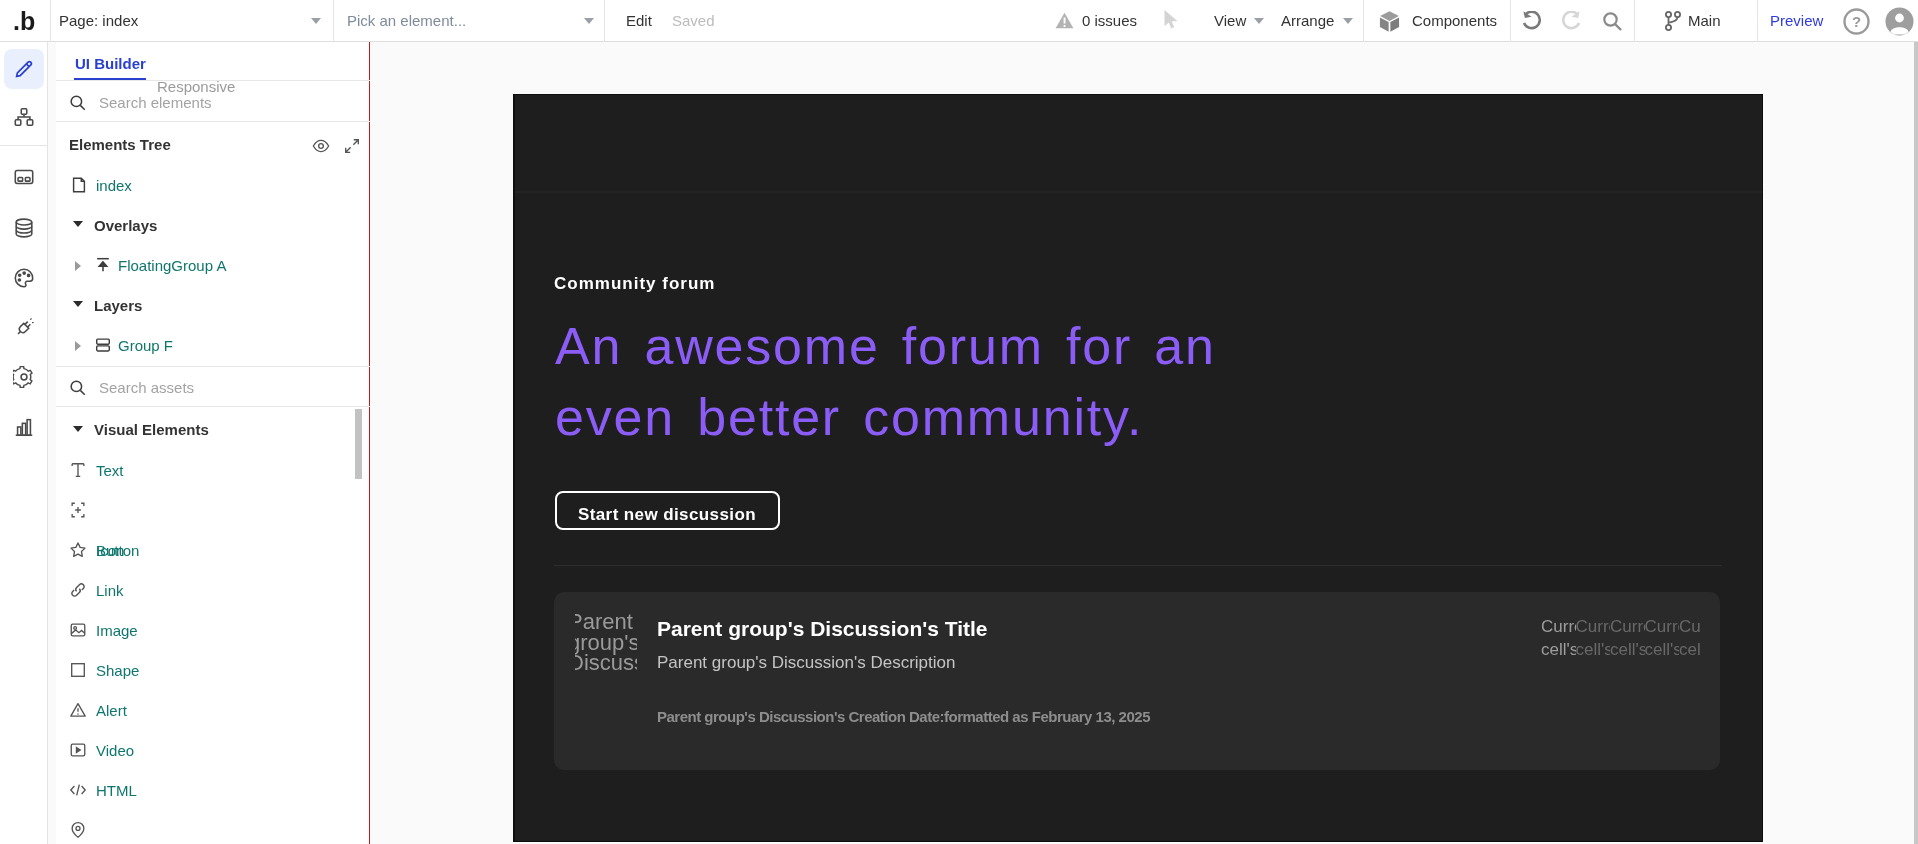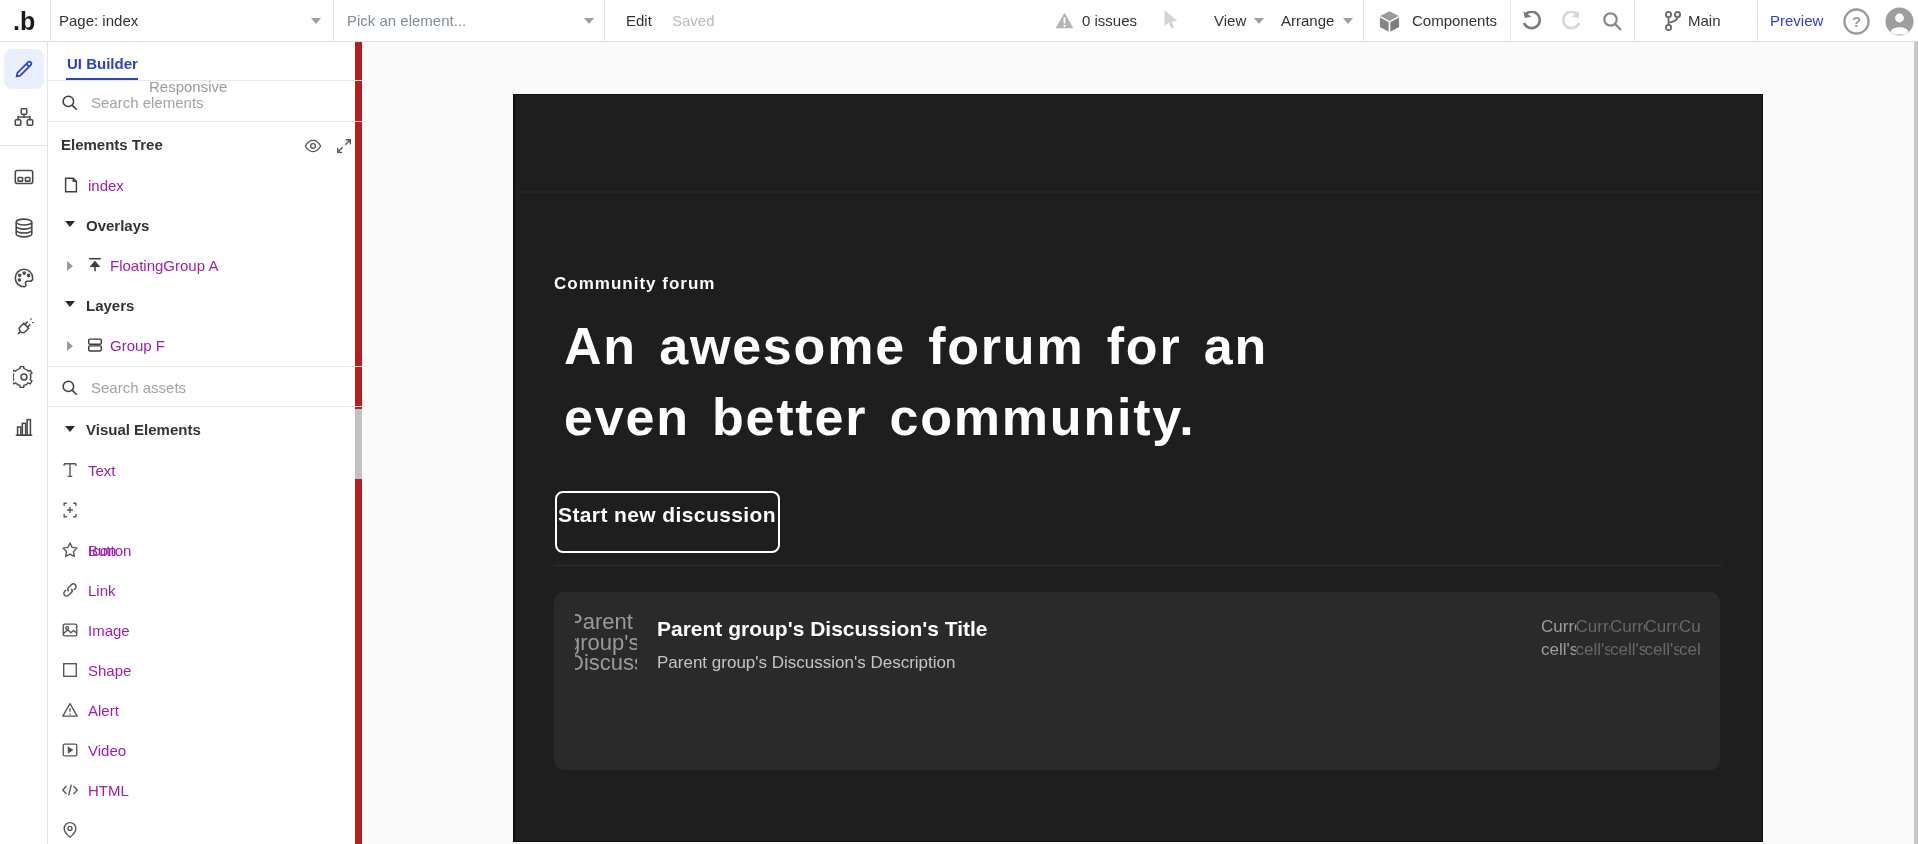--- a/index.html
+++ b/index.html
@@ -16,45 +16,45 @@
     border-right:5px solid transparent; border-top:6px solid #9aa0a6; }
 
   
   #strip { position:absolute; left:0; top:42px; width:48px; height:802px; background:#fff;
     border-right:1px solid #e4e4e4; z-index:20; }
   #strip .sel { position:absolute; left:4px; top:7px; width:40px; height:40px; background:#e9effc; border-radius:8px; }
   #strip .hdiv { position:absolute; left:0; top:103px; width:48px; height:1px; background:#e4e4e4; }
   .sicon { position:absolute; left:13px; width:22px; height:22px; }
 
   
-  #panel { position:absolute; left:48px; top:42px; width:314px; height:802px; background:#fff;
-    border-right:7px solid #b91c1c; z-index:20; }
+  #panel { position:absolute; left:56px; top:42px; width:314px; height:802px; background:#fff;
+    border-right:1px solid #b91c1c; z-index:20; }
   #panel .hline { position:absolute; left:0; width:314px; height:1px; background:#e8e8e8; }
-  .ptext { position:absolute; font-size:15px; color:#a21caf; white-space:nowrap; }
+  .ptext { position:absolute; font-size:15px; color:#0f766e; white-space:nowrap; }
   .pbold { font-weight:bold; color:#333; }
   .pgray { color:#a3a3a3;text-align:right; }
   .tri-d { position:absolute; width:0; height:0; border-left:5px solid transparent;
     border-right:5px solid transparent; border-top:6px solid #2b2b2b; }
   .tri-r { position:absolute; width:0; height:0; border-top:5px solid transparent;
     border-bottom:5px solid transparent; border-left:6px solid #9a9a9a; }
   .picon { position:absolute; width:18px; height:18px; }
 
   
   #canvas { position:absolute; left:363px; top:42px; width:1555px; height:802px; background:#fafafa; }
   #scrollv { position:absolute; left:1914px; top:42px; width:4px; height:802px; background:#c8c8c8; z-index:40; }
   #pscroll { position:absolute; left:355px; top:409px; width:7px; height:70px; background:#c2c2c2; z-index:25; }
 
   
   #page { position:absolute; left:513px; top:94px; z-index:5; width:1250px; height:748px; background:#1e1e1e; }
   #pghead { position:absolute; left:0; top:0; width:1250px; height:98px; background:#171717; }
   #pghead h1 { position:absolute; left:22.5px; top:37px; line-height:1.1; font-size:25px; font-weight:bold; color:#fff; letter-spacing:0.5px; }
   .kicker { position:absolute; left:41px; top:180px; font-size:17px; font-weight:bold; color:#fff; letter-spacing:1px; }
-  .hero { position:absolute; left:51px; top:216.5px; font-size:52px; line-height:71px; color:#ffffff; font-weight:700; word-spacing:6px; letter-spacing:1.8px; }
-  .btn { position:absolute; left:41.5px; top:397px; width:225px; height:62px; border:2px solid #fff;
-    border-radius:8px; color:#fff; font-size:21px; font-weight:bold; text-align:center; line-height:43px; letter-spacing:0.4px; }
+  .hero { position:absolute; left:42px; top:216.5px; font-size:52px; line-height:71px; color:#8b5cf6; font-weight:400; word-spacing:6px; letter-spacing:1.8px; }
+  .btn { position:absolute; left:41.5px; top:397px; width:225px; height:39px; border:2px solid #fff;
+    border-radius:8px; color:#fff; font-size:17px; font-weight:bold; text-align:center; line-height:43px; letter-spacing:0.4px; }
   .hr { position:absolute; left:41px; top:471px; width:1168px; height:1px; background:#2e2e2e; }
   .card { position:absolute; left:41px; top:498px; width:1166px; height:178px; background:#2a2a2a; border-radius:10px; }
 
   .clipL { position:absolute; left:21px; top:20px; width:62px; height:62px; overflow:hidden; }
   .clipL .in { position:absolute; left:-7px; top:0; width:130px; font-size:22px; line-height:20.5px;
     color:#9a9a9a; }
   .clipL .in div { height:20.5px; }
   .ctitle { position:absolute; left:103px; top:25px; font-size:21px; font-weight:bold; color:#fff; }
   .cdesc { position:absolute; left:103px; top:61px; font-size:17px; color:#c4c4c4; }
   .cdate { position:absolute; left:103px; top:116px; font-size:15px; font-weight:bold; color:#8d8d8d; letter-spacing:-0.5px; }
@@ -316,20 +316,21 @@
     <div class="card">
       <div class="clipL">
         <div class="in">
           <div>Parent</div>
           <div>group's</div>
           <div>Discussion's</div>
         </div>
       </div>
       <div class="ctitle">Parent group's Discussion's Title</div>
       <div class="cdesc">Parent group's Discussion's Description</div>
+      <div class="cdate">Parent group's Discussion's Creation Date:formatted as February 13, 2025</div>
       <div class="crep">
         <div class="cell first">Current<br>cell's t</div>
         <div class="cell">Current<br>cell's t</div>
         <div class="cell">Current<br>cell's t</div>
         <div class="cell">Current<br>cell's t</div>
         <div class="cell">Current<br>cell's t</div>
       </div>
     </div>
   </div>
 <div id="scrollv"></div>

